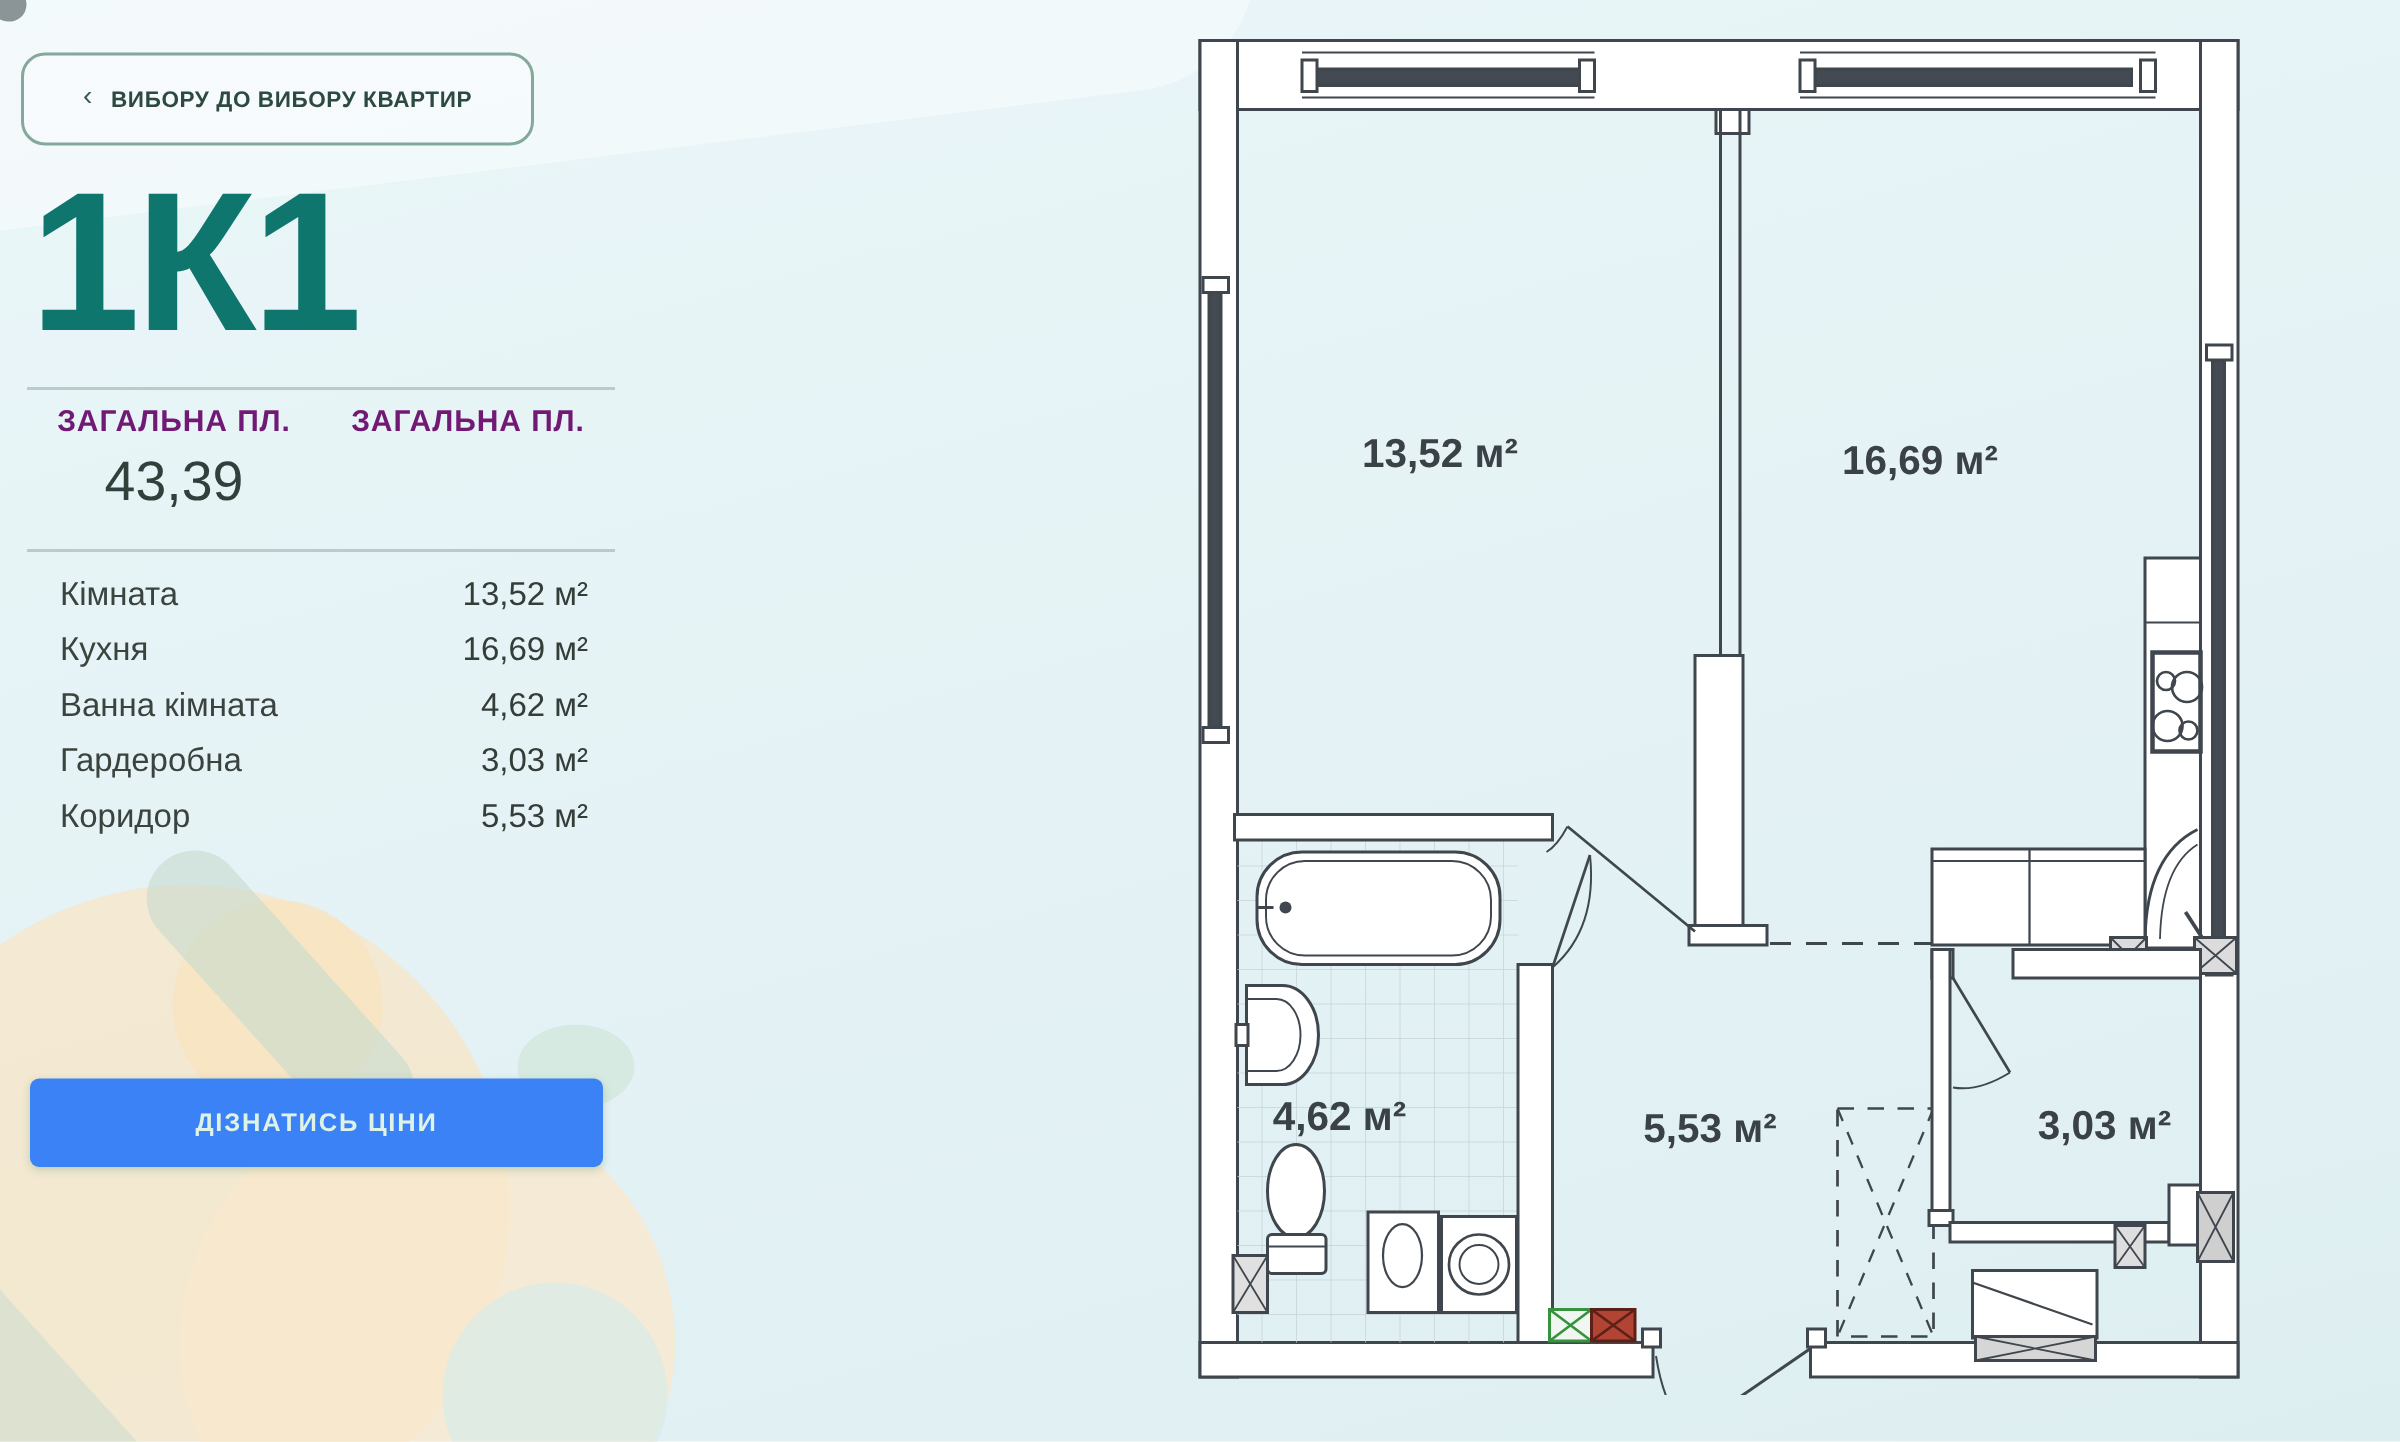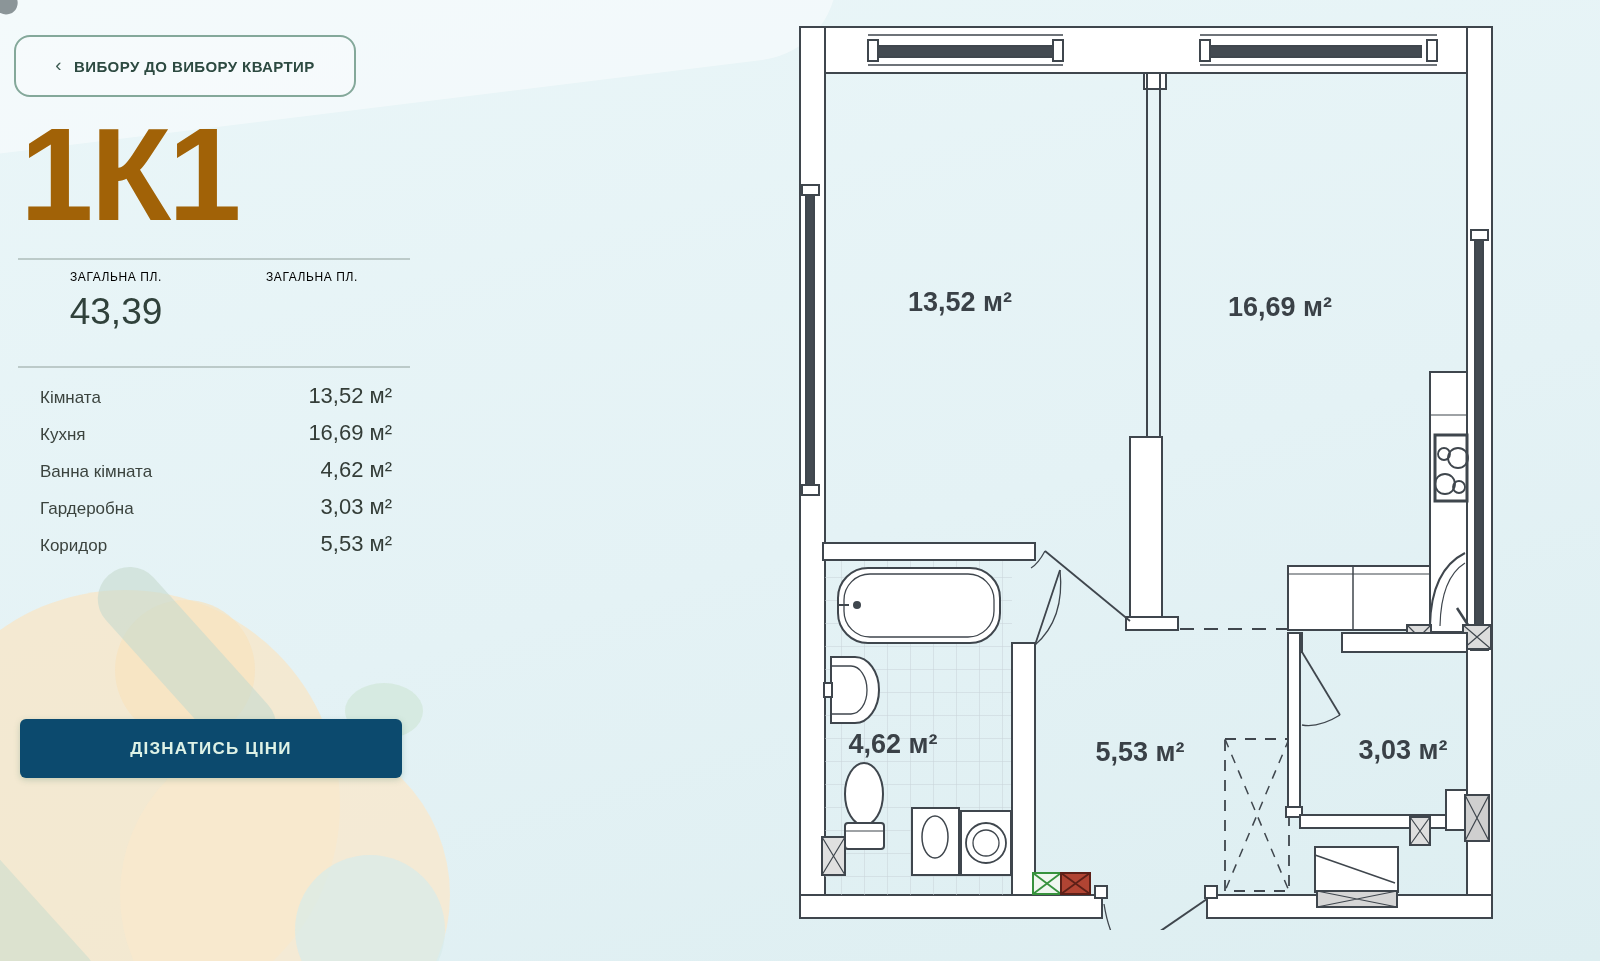--- a/index.html
+++ b/index.html
@@ -27,38 +27,38 @@
   .back-btn{
     position:absolute;left:14px;top:35px;width:338px;height:58px;
     border:2px solid #84a89a;border-radius:16px;background:rgba(255,255,255,.28);
     display:flex;align-items:center;justify-content:center;gap:12px;
     color:#2d4a41;font-size:15px;font-weight:700;letter-spacing:.4px;cursor:pointer;
   }
   .back-btn .chev{font-size:19px;font-weight:400;margin-top:-2px;color:#3c5a51;}
 
   .apt-title{
     position:absolute;left:20px;top:106px;
-    font-size:132px;font-weight:700;line-height:1.05;letter-spacing:-3px;color:#a16207;
+    font-size:132px;font-weight:700;line-height:1.05;letter-spacing:-3px;color:#0f766e;
   }
   .divider{position:absolute;left:18px;width:392px;height:2px;background:#a4b4b1;opacity:.65;}
   .d1{top:258px;} .d2{top:366px;}
 
   .stats{position:absolute;left:18px;top:270px;width:392px;display:flex;}
   .stat{width:50%;text-align:center;}
-  .stat .lbl{font-size:12px;font-weight:400;letter-spacing:.6px;color:#000000;}
+  .stat .lbl{font-size:20px;font-weight:700;letter-spacing:.6px;color:#701a75;}
   .stat .val{font-size:37px;font-weight:400;color:#30413b;margin-top:7px;}
 
   .room-list{position:absolute;left:40px;top:383px;width:352px;}
   .room-row{display:flex;justify-content:space-between;align-items:baseline;height:37px;}
-  .room-row .nm{font-size:17px;color:#3b433e;}
+  .room-row .nm{font-size:22px;color:#3b433e;}
   .room-row .ar{font-size:22px;color:#343d38;}
 
   .cta-btn{
     position:absolute;left:20px;top:719px;width:382px;height:59px;
-    background:#0c4a6e;border:none;border-radius:6px;cursor:pointer;
+    background:#3b82f6;border:none;border-radius:6px;cursor:pointer;
     color:#def2e6;font-family:"Liberation Sans",sans-serif;
     font-size:17px;font-weight:700;letter-spacing:1.2px;
     display:flex;align-items:center;justify-content:center;
     box-shadow:0 2px 6px rgba(60,120,90,.25);
   }
 
   .plan{position:absolute;left:795px;top:25px;width:700px;height:905px;}
   .plan svg{display:block;}
   .plan text{font-family:"Liberation Sans",sans-serif;font-weight:700;font-size:27px;fill:#3a4147;}
 </style>

